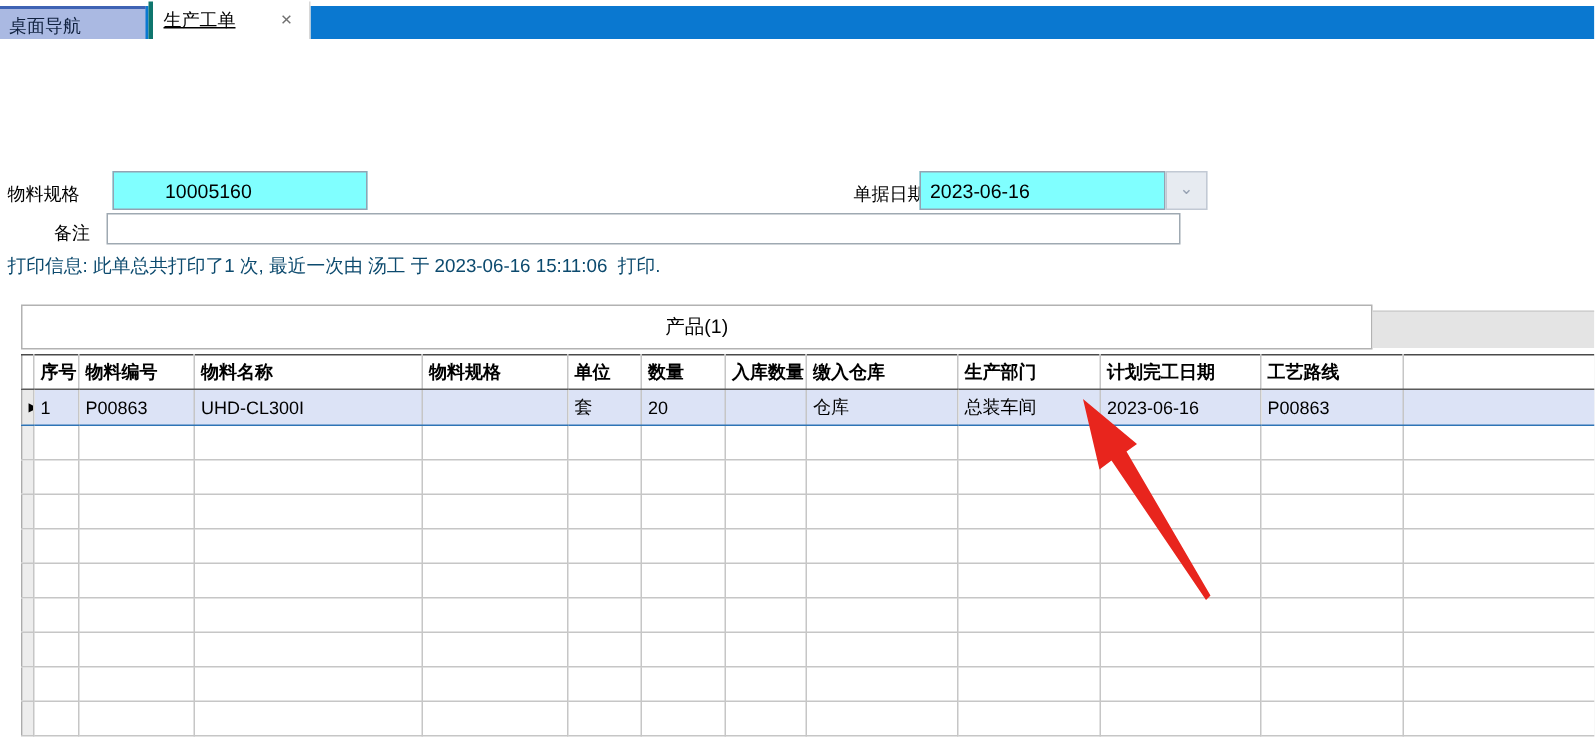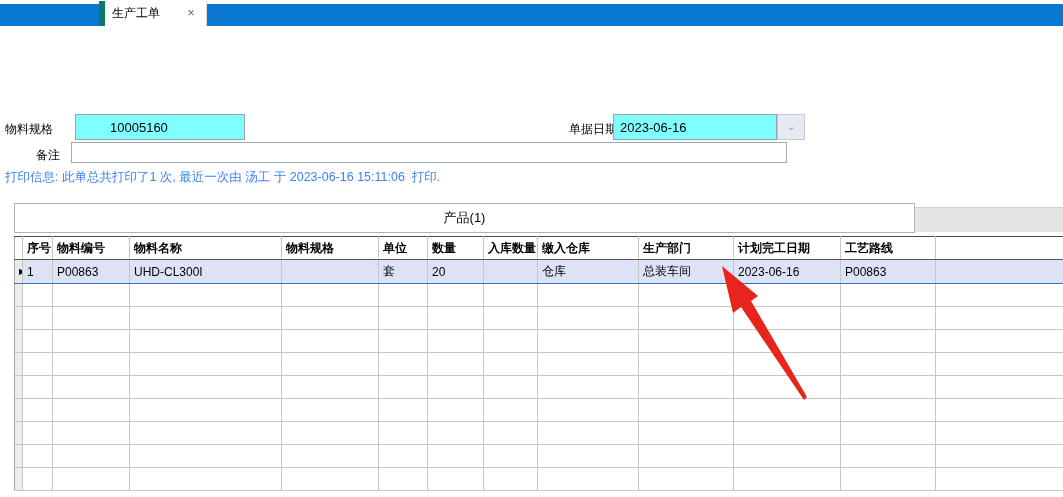--- a/index.html
+++ b/index.html
@@ -13,21 +13,21 @@
   
   .tabbar-bg { position:absolute; left:0; top:4px; width:1063px; height:22px; background:#0a78d0; }
   .tab-inactive {
     position:absolute; left:0; top:4px; width:97px; height:22px;
     background:#aab9e2; color:#10213f; font-size:12px; line-height:22px;
     padding-left:6px; border-top:2px solid #3f63b4; cursor:default;
   }
   .tab-active {
     position:absolute; left:99px; top:1px; width:108px; height:25px;
     background:#ffffff; color:#000; font-size:12px; line-height:25px;
-    padding-left:7px; border-left:6px solid #0f766e; border-right:1px solid #d8d8d8;
+    padding-left:7px; border-left:3px solid #0f766e; border-right:1px solid #d8d8d8;text-decoration:underline;
   }
   .tab-close {
     position:absolute; right:8px; top:0; width:14px; height:25px;
     color:#707070; font-size:13px; line-height:24px; text-align:center; cursor:pointer;
   }
 
   
   .lbl { position:absolute; font-size:12px; color:#000; }
   .field-cyan {
     position:absolute; height:26px; background:#80ffff;
@@ -38,21 +38,21 @@
     position:absolute; left:777px; top:114px; width:28px; height:26px;
     background:#e7ebf1; border:1px solid #c2c9d4; color:#97a2b3;
     font-size:11px; text-align:center; line-height:22px; cursor:default;
   }
   .remark-input {
     position:absolute; left:71px; top:142px; width:716px; height:21px;
     background:#fff; border:1px solid #9fa9b2; font-size:12px; padding:0 4px;
     font-family:inherit;
   }
   .print-info {
-    position:absolute; left:5px; top:169px; font-size:12.5px; color:#3b82f6;
+    position:absolute; left:5px; top:169px; font-size:12.5px; color:#0c4a6e;
     white-space:pre;
   }
 
   
   .panel-strip { position:absolute; left:14px; top:203px; width:1049px; height:30px; }
   .panel-tab {
     position:absolute; left:0; top:0; width:901px; height:30px;
     background:#fff; border:1px solid #b2b2b2; font-size:13px; color:#000;
     text-align:center; line-height:28px; cursor:default;
   }
@@ -84,20 +84,23 @@
 
   
   svg.arrow { position:absolute; left:0; top:0; pointer-events:none; }
 </style>
 </head>
 <body>
 
 <div id="screen">
 
   <div class="tabbar-bg"></div>
+  <div class="tab-inactive">
+    <span>桌面导航</span>
+  </div>
   <div class="tab-active">
     <span>生产工单</span>
     <span class="tab-close">×</span>
   </div>
 
   <div class="lbl" style="left:5px; top:121px;">物料规格</div>
   <input class="field-cyan" style="left: 75px; top: 114px; width: 170px; padding-left: 34px;" value="10005160">
 
   <div class="lbl" style="left:569px; top:121px;">单据日期</div>
   <input class="field-cyan" style="left: 613px; top: 114px; width: 164px;" value="2023-06-16">

